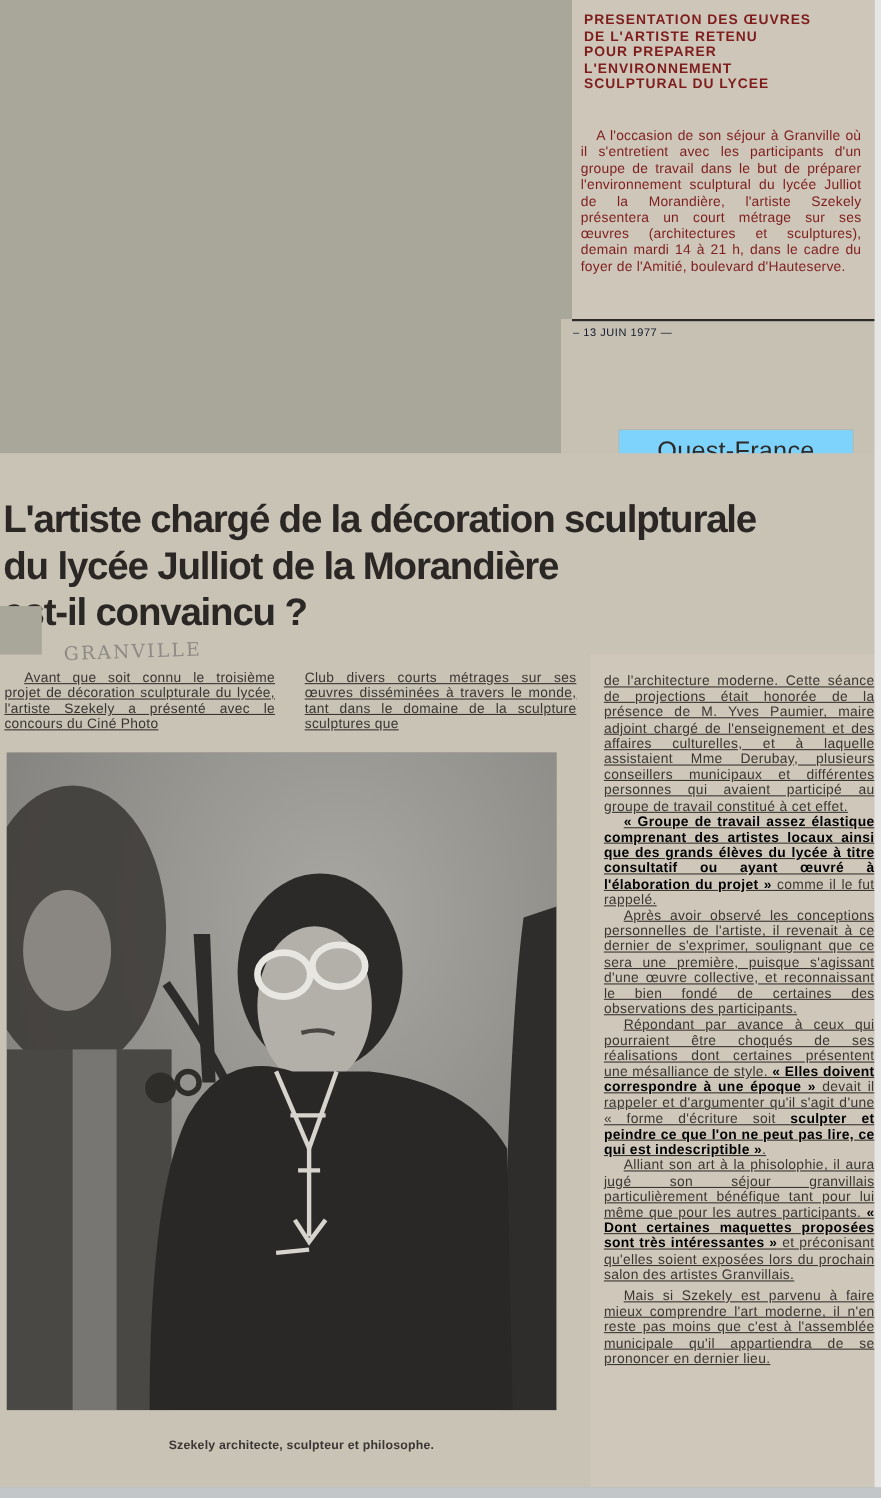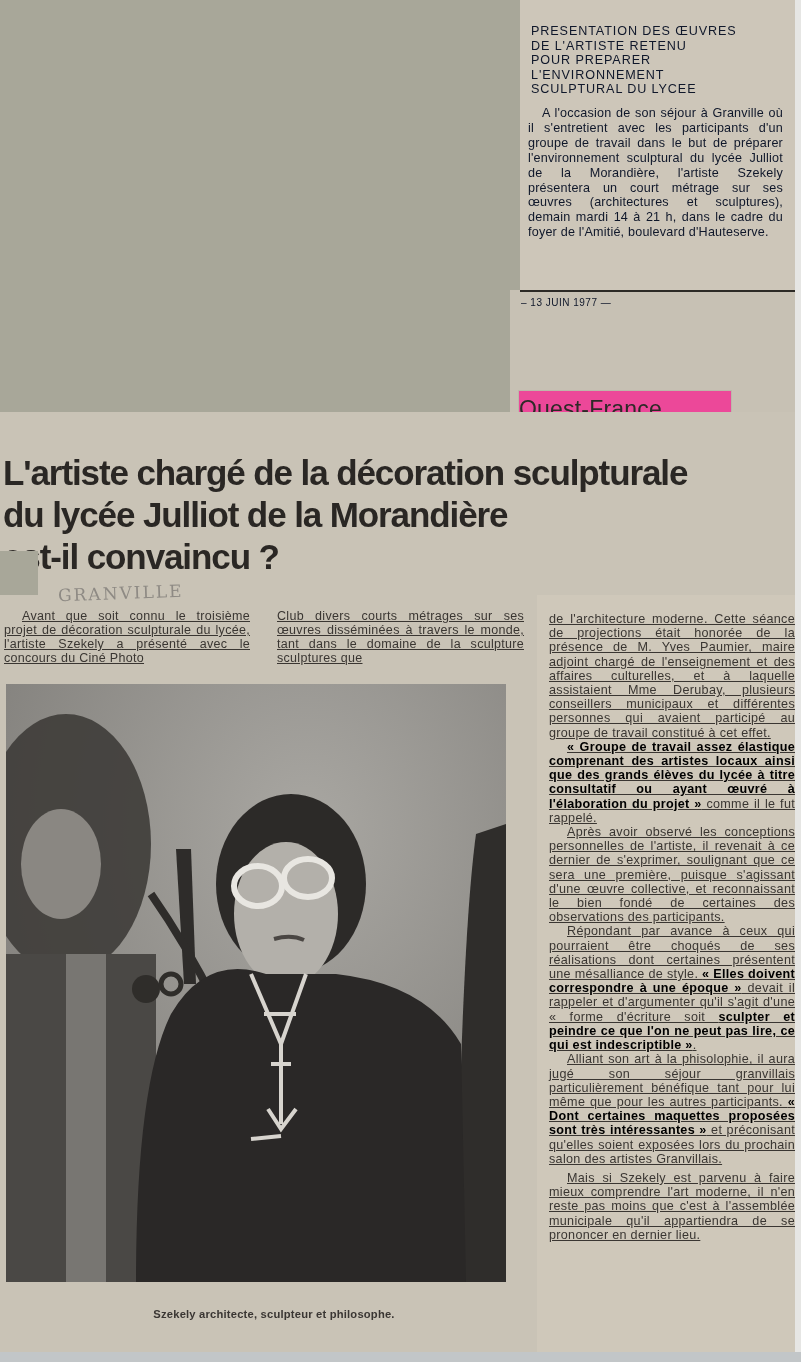--- a/index.html
+++ b/index.html
@@ -24,39 +24,39 @@
     position: absolute; left: 0; top: 412px; width: 796px; height: 940px;
     background: #c9c3b6;
   }
   .clip-right-panel {
     position: absolute; left: 537px; top: 595px; width: 258px; height: 757px;
     background: #cfc8ba;
   }
   .bottom-strip { position: absolute; left: 0; top: 1352px; width: 801px; height: 10px; background: #c2c6c8; }
 
   .box-heading {
-    position: absolute; left: 531px; top: 24px; width: 250px;
-    font-weight: normal; font-size: 12.6px; line-height: 14.6px; letter-spacing: 0.9px;
-    color: #0f172a; text-transform: uppercase;
+    position: absolute; left: 531px; top: 11px; width: 250px;
+    font-weight: bold; font-size: 12.6px; line-height: 14.6px; letter-spacing: 0.9px;
+    color: #7f1d1d; text-transform: uppercase;
   }
   .box-body {
-    position: absolute; left: 528px; top: 106px; width: 255px;
-    font-size: 12.6px; line-height: 14.9px; text-align: justify; color: #0f172a;
+    position: absolute; left: 528px; top: 116px; width: 255px;
+    font-size: 12.6px; line-height: 14.9px; text-align: justify; color: #7f1d1d;
     letter-spacing: 0.2px;
   }
   .box-body p { margin: 0; text-indent: 14px; }
 
   .date-line {
     position: absolute; left: 521px; top: 297px;
     font-size: 10px; letter-spacing: 0.5px; color: #0f172a;
   }
   .paper-name-box {
-    position: absolute; left: 518px; top: 390px; width: 212px; height: 36px;
-    border: 1px solid #bdb7aa; background: #ec4899;
-    display: flex; align-items: center; justify-content: flex-start;
+    position: absolute; left: 562px; top: 390px; width: 212px; height: 36px;
+    border: 1px solid #bdb7aa; background: #7dd3fc;
+    display: flex; align-items: center; justify-content: center;
   }
   .paper-name { font-size: 23px; color: #2d2a27; letter-spacing: 0.2px; }
 
   .headline {
     position: absolute; left: 3px; top: 452px; width: 800px;
     font-weight: bold; font-size: 35px; line-height: 42px; letter-spacing: -1.1px;
     color: #2a2724;
   }
   .headline .line { display: block; white-space: nowrap; }
   .headline-mask { position: absolute; left: 0; top: 551px; width: 38px; height: 44px; background: #a8a799; }

